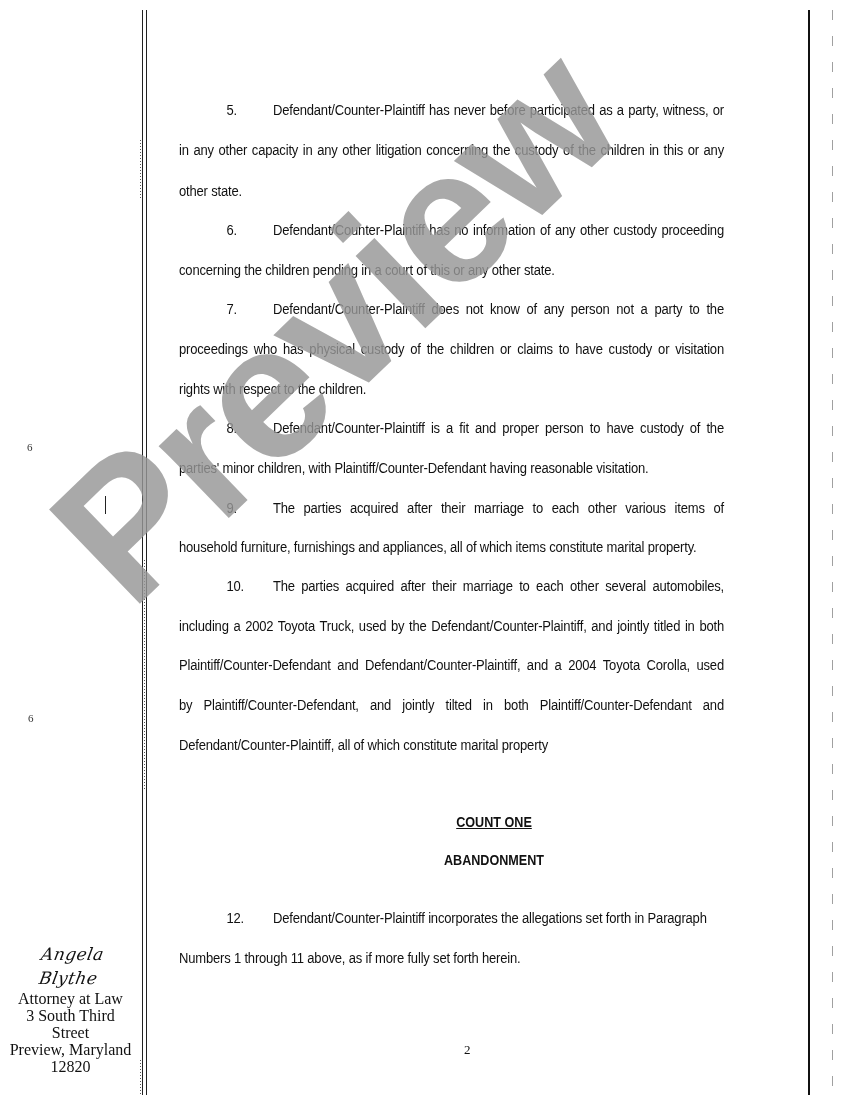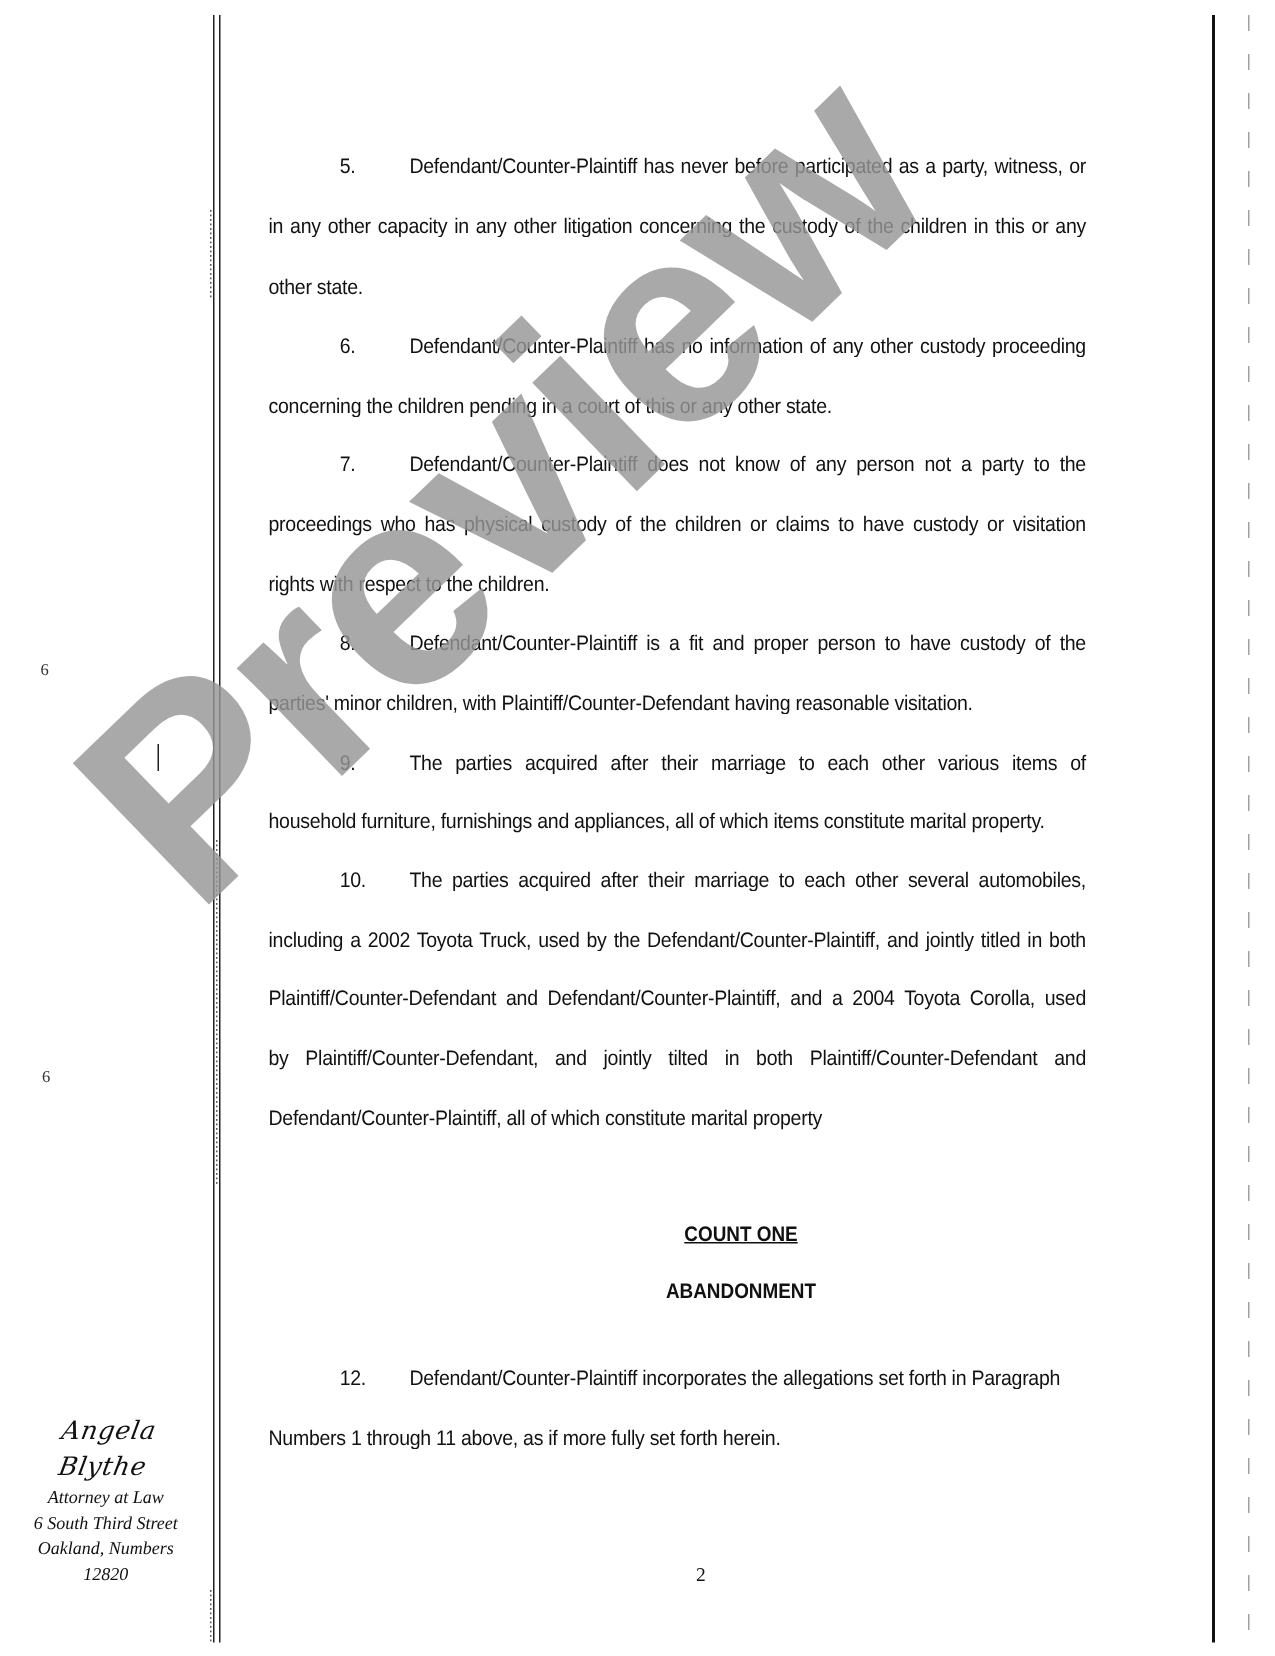--- a/index.html
+++ b/index.html
@@ -87,23 +87,22 @@
     }
     .sig-name {
       font-family: "DejaVu Serif", serif;
       font-style: italic;
       font-size: 17px;
       letter-spacing: 0.5px;
       line-height: 24px;
       transform: skewX(-10deg);
     }
     .sig-line {
-      font-size: 12px;
+      font-size: 16px;
       line-height: 17px;
-      font-style: italic;
     }
     .page-number {
       position: absolute;
       left: 464px;
       top: 1042px;
       font-family: "Liberation Serif", serif;
       font-size: 13px;
     }
     .margin-mark {
       position: absolute;
@@ -187,22 +186,22 @@
   <div class="heading" style="top:852px;">ABANDONMENT</div>
 
   <div class="body-text" style="top:908px;">
     <span class="para-num">12.</span><span>Defendant/Counter-Plaintiff incorporates the allegations set forth in Paragraph</span>
   </div>
   <div class="body-text" style="top:948px;">Numbers 1 through 11 above, as if more fully set forth herein.</div>
 
   <div class="sig-block">
     <div class="sig-name">Angela Blythe</div>
     <div class="sig-line">Attorney at Law</div>
-    <div class="sig-line">6 South Third Street</div>
-    <div class="sig-line">Oakland, Numbers</div>
+    <div class="sig-line">3 South Third Street</div>
+    <div class="sig-line">Preview, Maryland</div>
     <div class="sig-line">12820</div>
   </div>
 
   <div class="margin-mark" style="left:27px;top:441px;">6</div>
   <div class="margin-mark" style="left:28px;top:712px;">6</div>
   <div class="margin-bar"></div>
 
   <div class="page-number">2</div>
 
   <div class="watermark">Preview</div>

